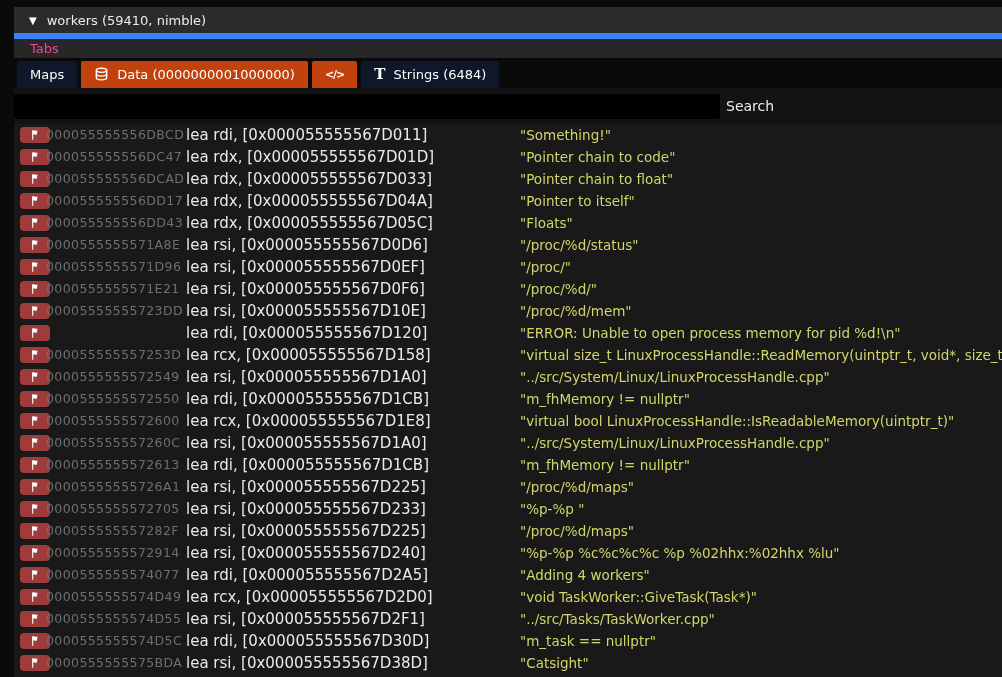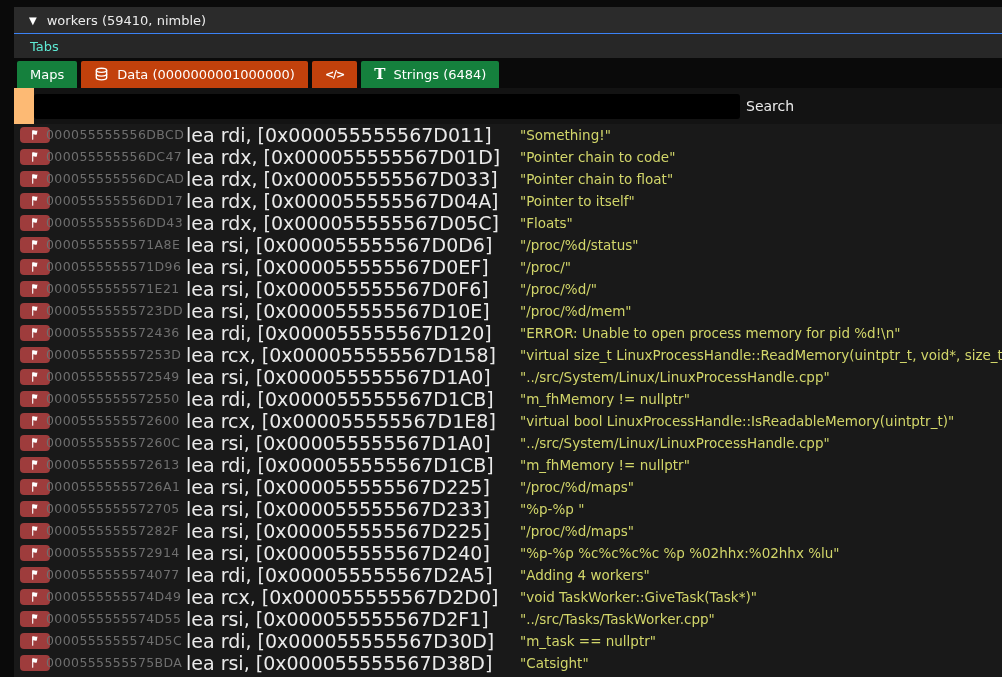--- a/index.html
+++ b/index.html
@@ -10,52 +10,52 @@
     position:relative;
     color:#e8e8e8;
   }
   .window { position:absolute; left:14px; top:7px; right:0; bottom:0; }
   .titlebar {
     height:26px; background:#2b2b2b; display:flex; align-items:center;
     padding-left:15px; gap:10px; font-size:13px; color:#ececec;
   }
   .collapse-tri { font-size:10px; color:#fff; cursor:default; }
   .menubar {
-    height:25px; background:#272727; border-top:1px solid #3b82f6;
-    display:flex; align-items:center; padding-left:16px; font-size:13px; color:#5eead4;
+    height:25px; background:#272727; border-top:6px solid #3b82f6;
+    display:flex; align-items:center; padding-left:16px; font-size:13px; color:#ec4899;
   }
   .tabstrip {
     height:27px; margin-top:3px; display:flex; align-items:flex-end; gap:4px; padding-left:3px;
   }
   .tab {
     height:27px; display:flex; align-items:center; gap:8px; padding:0 13px;
     font-size:13px; color:#fff; border-radius:2px 2px 0 0; white-space:nowrap;
   }
-  .tab.bright { background:#15803d; }
+  .tab.bright { background:#0f172a; }
   .tab.dim    { background:#c2410c; }
   .tab .ticon { display:flex; align-items:center; }
   .code-glyph { font-size:11px; font-weight:bold; letter-spacing:-1px; }
   .text-glyph { font-family:"DejaVu Serif","Liberation Serif",serif; font-size:15px; font-weight:bold; line-height:1; }
   .underline { height:3px; background:#3c6eb4; }
-  .content { position:absolute; top:81px; bottom:0; left:0; right:0; background:#fdba74;padding-left:20px; }
+  .content { position:absolute; top:81px; bottom:0; left:0; right:0; background:#7f1d1d; }
   .searchrow { height:36px; display:flex; align-items:center; background:#131313; }
   .search-input {
     width:706px; height:25px; background:#000; border:none; outline:none;
     border-radius:3px; color:#e8e8e8; font-size:13px; padding:0 8px;
     font-family:"DejaVu Sans","Liberation Sans",sans-serif;
   }
   .search-label { margin-left:6px; font-size:14px; color:#ececec; }
   .list { position:absolute; top:36px; bottom:0; left:0; right:0; background:#191919; overflow:hidden; }
   .row { position:relative; height:22px; }
   .flag {
     position:absolute; left:6px; top:3px; width:30px; height:16px;
     background:#9e3c3c; border-radius:4px; display:flex; align-items:center; justify-content:center;
   }
   .addr  { position:absolute; left:32px;  line-height:22px; font-size:12.5px; color:#6f6f6f; letter-spacing:0.4px; white-space:pre; }
-  .instr { position:absolute; left:172px; line-height:22px; font-size:19px; color:#eaeaea; white-space:pre; }
+  .instr { position:absolute; left:172px; line-height:22px; font-size:15px; color:#eaeaea; white-space:pre; }
   .str   { position:absolute; left:506px; line-height:22px; font-size:13.5px; color:#d2d66a; white-space:pre; }
 </style>
 </head>
 <body>
 
 <div class="window">
 
   <div class="titlebar">
     <span class="collapse-tri">▼</span>
     <span>workers (59410, nimble)</span>
@@ -194,21 +194,20 @@
     <span class="instr">lea rsi, [0x000055555567D10E]</span>
     <span class="str">"/proc/%d/mem"</span>
   </div>
         <div class="row">
     <span class="flag">
       <svg width="12" height="12" viewBox="0 0 16 16">
         <path d="M5 2.2 c2 -1.4 3 1 6.3 -0.3 l-0.9 5.3 c-2.6 1.3 -3.7 -1 -5.8 0.2 z" fill="#fff"></path>
         <rect x="4.2" y="1.8" width="1.5" height="12.4" rx="0.7" fill="#fff"></rect>
       </svg>
     </span>
-    <span class="addr">0000555555572436</span>
     <span class="instr">lea rdi, [0x000055555567D120]</span>
     <span class="str">"ERROR: Unable to open process memory for pid %d!\n"</span>
   </div>
         <div class="row">
     <span class="flag">
       <svg width="12" height="12" viewBox="0 0 16 16">
         <path d="M5 2.2 c2 -1.4 3 1 6.3 -0.3 l-0.9 5.3 c-2.6 1.3 -3.7 -1 -5.8 0.2 z" fill="#fff"></path>
         <rect x="4.2" y="1.8" width="1.5" height="12.4" rx="0.7" fill="#fff"></rect>
       </svg>
     </span>

